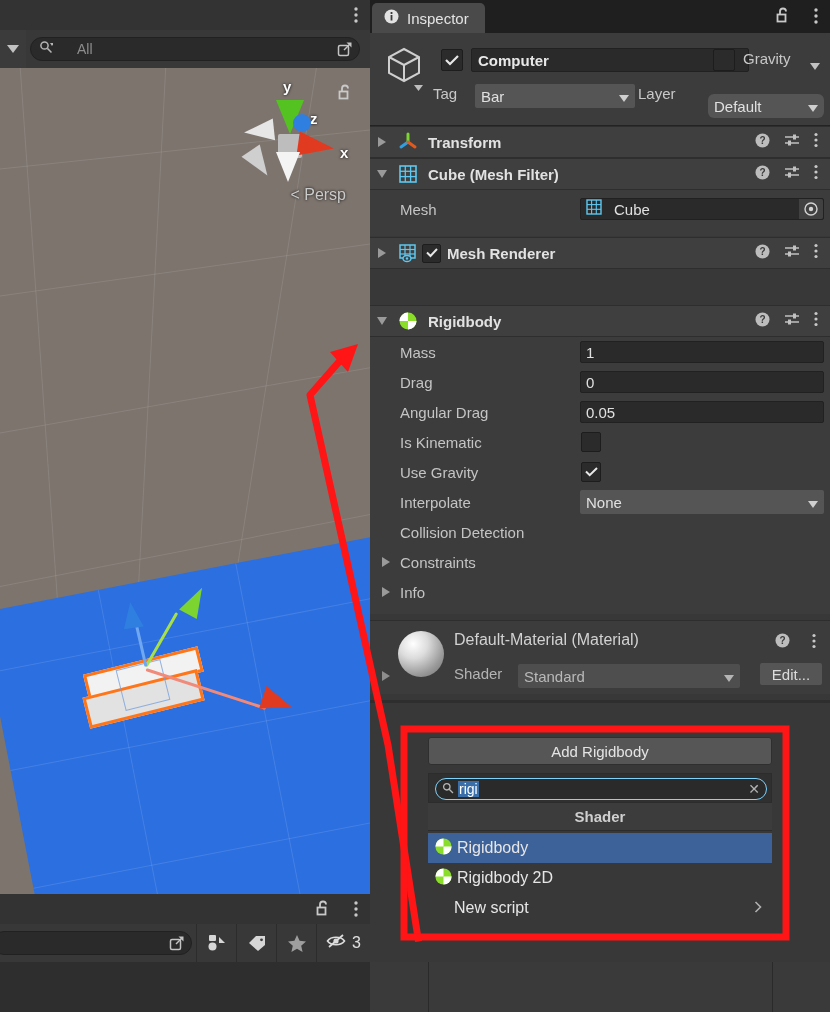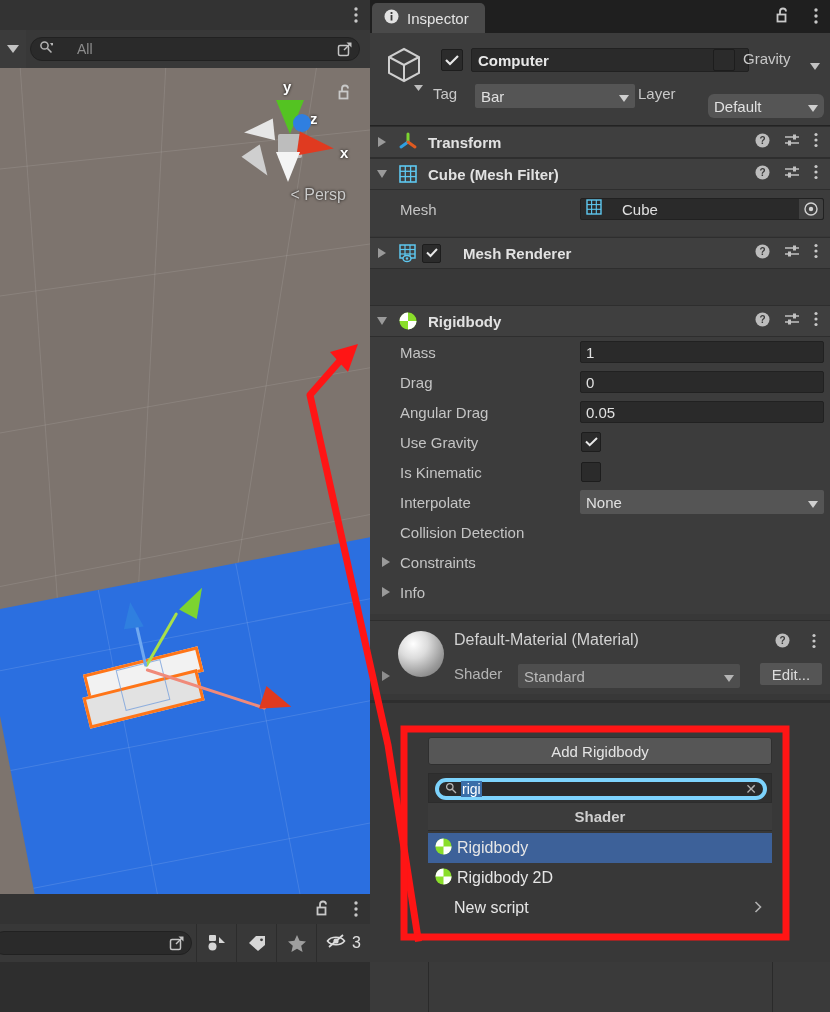--- a/index.html
+++ b/index.html
@@ -142,21 +142,21 @@
       background: #2b2b2b; border: 1px solid #1d1d1d; border-radius: 2px;
       display: flex; align-items: center; justify-content: center; }
   .prop-popup { position: absolute; left: 210px; width: 244px; }
   .foldout-row { position: relative; height: 30px; display: flex; align-items: center; }
   .foldout-row .fo-arrow { position: absolute; left: 12px; }
   .foldout-row .fo-label { position: absolute; left: 30px; color: #c4c4c4; font-size: 15px; }
 
   .obj-field {
     position: absolute; left: 210px; width: 244px; height: 22px;
     background: #2a2a2a; border: 1px solid #212121; border-radius: 2px;
-    display: flex; align-items: center; gap: 20px; padding-left: 5px;
+    display: flex; align-items: center; gap: 12px; padding-left: 5px;
   }
   .obj-field .of-name { color: #e0e0e0; font-size: 15px; }
   .obj-field .of-pick { margin-left: auto; width: 24px; height: 20px; background: #414141;
       display: flex; align-items: center; justify-content: center; border-radius: 0 2px 2px 0; }
 
   
   .mat-block { position: absolute; left: 0; width: 460px; height: 74px; background: #3c3c3c;
       border-top: 1px solid #2e2e2e; }
   .mat-sphere { position: absolute; left: 28px; top: 10px; width: 46px; height: 46px; border-radius: 50%;
       background: radial-gradient(circle at 33% 28%, #ffffff 0%, #dcdcdc 32%, #9a9a9a 68%, #6d6d6d 100%); }
@@ -168,21 +168,21 @@
   .mat-fold { position: absolute; left: 12px; top: 46px; }
 
   
   .ac-panel { position: absolute; left: 58px; width: 344px; background: #383838; }
   .ac-button { position: absolute; left: 0; top: 0; width: 344px; height: 28px;
       background: #565656; border: 1px solid #2f2f2f; border-radius: 3px;
       color: #e4e4e4; font-size: 15px; display: flex; align-items: center; justify-content: center; }
   .ac-searchbox { position: absolute; left: 0; top: 36px; width: 344px; height: 30px;
       background: #303030; border: 1px solid #2c2c2c; display: flex; align-items: center; }
   .ac-searchinput { position: absolute; left: 6px; top: 4px; width: 332px; height: 22px;
-      background: #2a2a2a; border: 4px solid #7dd3fc; border-radius: 11px;
+      background: #2a2a2a; border: 1px solid #7dd3fc; border-radius: 11px;
       display: flex; align-items: center; padding: 0 6px; }
   .ac-query { font-size: 14px; color: #ffffff; background: #3a6ea8; margin-left: 4px; padding: 0 1px; }
   .ac-clear { margin-left: auto; color: #b2b2b2; font-size: 14px; }
   .ac-searchhdr { position: absolute; left: 0; top: 66px; width: 344px; height: 28px;
       background: #3c3c3c; border-bottom: 1px solid #2c2c2c;
       color: #cfcfcf; font-size: 15px; font-weight: bold;
       display: flex; align-items: center; justify-content: center; }
   .ac-item { position: absolute; left: 0; width: 344px; height: 30px;
       display: flex; align-items: center; gap: 4px; padding-left: 6px; }
   .ac-item .ac-lbl { color: #e6e6e6; font-size: 16px; }
@@ -545,21 +545,21 @@
             <line x1="2" y1="11" x2="17" y2="11" stroke="#5ec8f0" stroke-width="1.2"></line>
             <ellipse cx="9" cy="15.5" rx="4" ry="3" fill="#3f3f3f" stroke="#5ec8f0" stroke-width="1.4"></ellipse>
             <circle cx="9" cy="15.5" r="1.2" fill="#5ec8f0"></circle>
           </svg>
       </span>
       <span class="comp-cb">
         <svg width="12" height="10" viewBox="0 0 12 10">
             <path d="M1 4.5 L4.5 8 L11 1" fill="none" stroke="#e8e8e8" stroke-width="2"></path>
           </svg>
       </span>
-      <span class="comp-title" style="margin-left:16px;">Mesh Renderer</span>
+      <span class="comp-title" style="margin-left:0;">Mesh Renderer</span>
       <span class="comp-actions">
         <span>
           <svg width="15" height="15" viewBox="0 0 15 15">
               <circle cx="7.5" cy="7.5" r="7" fill="#bdbdbd"></circle>
               <text x="7.5" y="11" font-size="10" font-weight="bold" text-anchor="middle" fill="#3a3a3a" font-family="Liberation Sans">?</text>
             </svg>
         </span>
         <span>
           <svg width="16" height="15" viewBox="0 0 16 15">
               <line x1="1" y1="4" x2="15" y2="4" stroke="#c2c2c2" stroke-width="1.5"></line>
@@ -668,30 +668,30 @@
       </div>
       <div class="prop-row">
         <span class="prop-label">Drag</span>
         <div class="prop-field">0</div>
       </div>
       <div class="prop-row">
         <span class="prop-label">Angular Drag</span>
         <div class="prop-field">0.05</div>
       </div>
       <div class="prop-row">
+        <span class="prop-label">Is Kinematic</span>
+        <div class="prop-cb"></div>
+      </div>
+      <div class="prop-row">
         <span class="prop-label">Use Gravity</span>
         <div class="prop-cb">
           <svg width="13" height="10" viewBox="0 0 13 10">
               <path d="M1 4.5 L4.7 8.2 L12 1" fill="none" stroke="#e8e8e8" stroke-width="2"></path>
             </svg>
         </div>
-      </div>
-      <div class="prop-row">
-        <span class="prop-label">Is Kinematic</span>
-        <div class="prop-cb"></div>
       </div>
       <div class="prop-row">
         <span class="prop-label">Interpolate</span>
         <div class="popup prop-popup">
           <span>None</span>
           <span class="pa">
             <svg width="10" height="7" viewBox="0 0 10 7">
                 <path d="M0 0 L10 0 L5 7 Z" fill="#cfcfcf"></path>
               </svg>
           </span>

